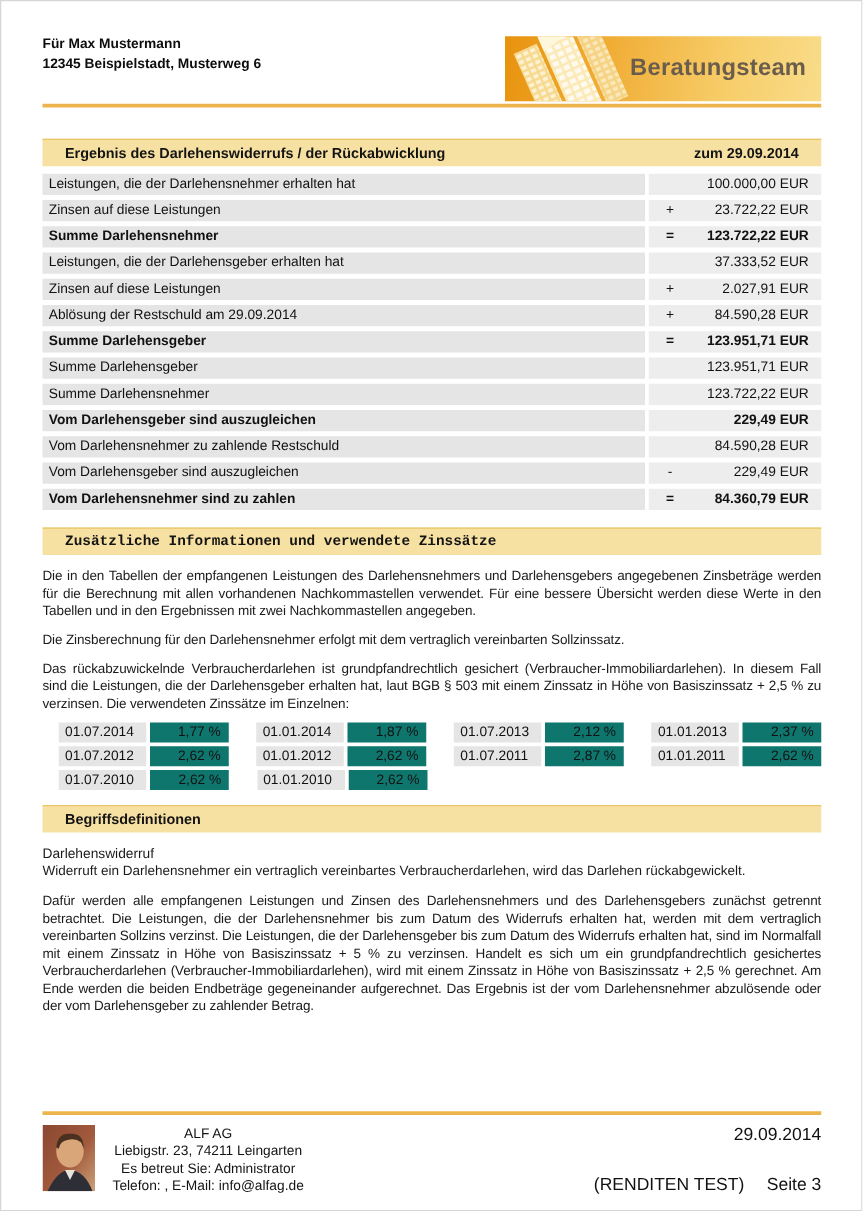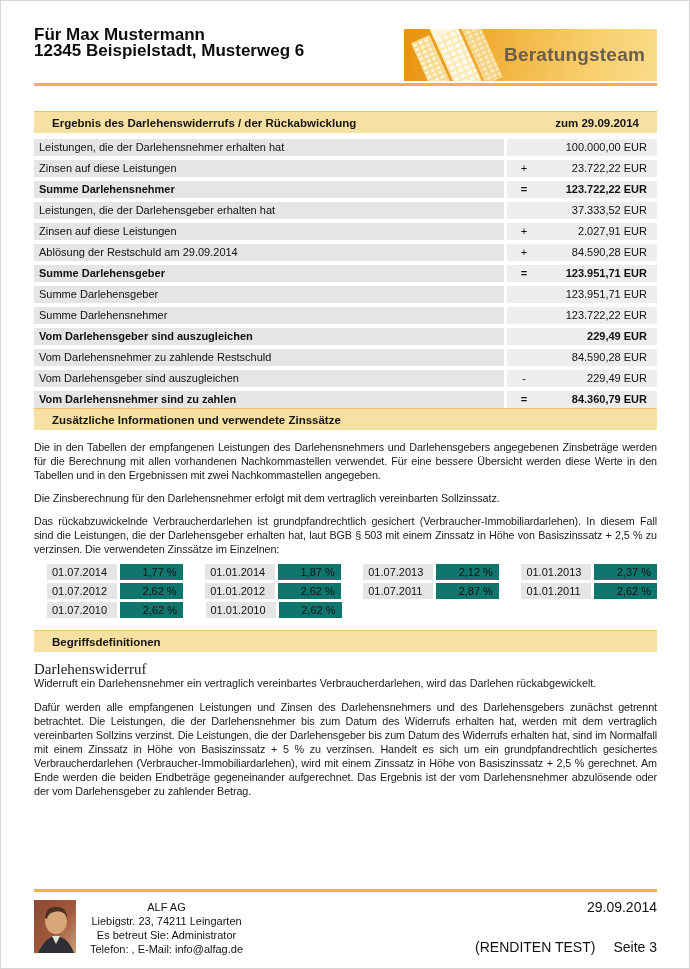--- a/index.html
+++ b/index.html
@@ -5,21 +5,21 @@
   * { margin:0; padding:0; box-sizing:border-box; }
   html,body { background:#ffffff; }
   body { font-family:"Liberation Sans","DejaVu Sans",sans-serif; color:#111; }
   .page {
     position:relative; width:690px; height:969px; margin:0 auto;
     background:#ffffff; border:1px solid #d6d6d6; overflow:hidden;
   }
   .content { position:absolute; left:33px; right:32px; top:0; }
 
   
-  .recipient { position:absolute; left:0; top:26px; font-size:17px; font-weight:bold; line-height:16px; color:#0d0d0d; }
+  .recipient { position:absolute; left:0; top:26px; font-size:11px; font-weight:bold; line-height:16px; color:#0d0d0d; }
   .logo {
     position:absolute; right:0; top:28px; width:253px; height:52px;
     background:linear-gradient(100deg,#e8920e 0%,#f0ab32 30%,#f7cd69 70%,#f9dc8a 100%);
     overflow:hidden;
   }
   .logo-text {
     position:absolute; right:12px; top:50%; transform:translateY(-50%);
     font-size:19px; font-weight:bold; color:#6a5d4c; letter-spacing:0.2px;
   }
   .logo svg { position:absolute; left:0; top:0; }
@@ -28,41 +28,41 @@
   
   .section-bar {
     background:#f7e1a2; border-top:1px solid #e9c565;
     height:22px; display:flex; align-items:center; justify-content:space-between;
     padding:0 18px; font-size:11.5px; font-weight:bold; color:#141414;
   }
 
   
   .calc-row { display:flex; margin-top:4px; font-size:11px; line-height:17px; height:17px; }
   .calc-row .lbl { flex:1; background:#e5e5e5; padding:0 5px; white-space:nowrap; overflow:hidden; }
-  .calc-row .val { width:150px; margin-left:3px; background:#ededed; display:flex; }
+  .calc-row .val { width:138px; margin-left:3px; background:#ededed; display:flex; }
   .calc-row .op  { width:34px; text-align:center; }
   .calc-row .amt { flex:1; text-align:right; padding-right:10px; white-space:nowrap; }
   .calc-row.bold { font-weight:bold; }
   .grp { margin-top:6px; }
   .grp + .grp { margin-top:4px; }
 
   
   .para { font-size:10.8px; line-height:14px; color:#1a1a1a; text-align:justify; letter-spacing:-0.1px; margin-top:10px; }
   .para.tight { margin-top:9px; }
 
   
   .rates { margin-top:8px; }
   .rates-row { display:flex; margin-top:3px; }
   .rate-pair { width:149px; display:flex; margin-right:9.5px; font-size:11px; line-height:16px; height:16px; }
   .rate-pair:last-child { margin-right:0; }
   .rate-pair .rd { width:70px; background:#e5e5e5; padding:0 5px;margin-left:13px; }
   .rate-pair .rv { flex:1; margin-left:3px; background:#0f766e; text-align:right; padding-right:6px; }
 
   
-  .def-term { font-size:15px; line-height:14px; margin-top:10px; color:#1a1a1a;font-family:Liberation Serif, serif; }
+  .def-term { font-size:11px; line-height:14px; margin-top:10px; color:#1a1a1a; }
   .def-text { font-size:10.8px; line-height:14px; color:#1a1a1a; }
 
   
   .footer { position:absolute; left:33px; right:32px; bottom:12px; }
   .footer-rule { height:3px; background:#edb44e; margin-bottom:8px; }
   .footer-body { display:flex;text-align:center; }
   .footer-photo { width:42px; height:53px; margin-right:14px; flex:none; }
   .footer-co { font-size:11px; line-height:14px; color:#141414; }
   .footer-right { margin-left:auto; display:flex; flex-direction:column; justify-content:space-between; align-items:flex-end; font-size:14px; line-height:14px; padding-bottom:2px; }
   .pageinfo { display:flex; gap:18px; }
@@ -206,21 +206,21 @@
       </div>
       <div class="calc-row bold">
         <div class="lbl">Vom Darlehensnehmer sind zu zahlen</div>
         <div class="val">
             <span class="op">=</span>
             <span class="amt">84.360,79 EUR</span>
           </div>
       </div>
     </div>
 
-    <div class="section-bar" style="">
+    <div class="section-bar" style="margin-top:14px;font-family:Liberation Mono, monospace;">
       <span>Zusätzliche Informationen und verwendete Zinssätze</span>
     </div>
 
     <p class="para">Die in den Tabellen der empfangenen Leistungen des Darlehensnehmers und Darlehensgebers angegebenen Zinsbeträge werden für die Berechnung mit allen vorhandenen Nachkommastellen verwendet. Für eine bessere Übersicht werden diese Werte in den Tabellen und in den Ergebnissen mit zwei Nachkommastellen angegeben.</p>
     <p class="para tight">Die Zinsberechnung für den Darlehensnehmer erfolgt mit dem vertraglich vereinbarten Sollzinssatz.</p>
     <p class="para tight">Das rückabzuwickelnde Verbraucherdarlehen ist grundpfandrechtlich gesichert (Verbraucher-Immobiliardarlehen). In diesem Fall sind die Leistungen, die der Darlehensgeber erhalten hat, laut BGB § 503 mit einem Zinssatz in Höhe von Basiszinssatz + 2,5 % zu verzinsen. Die verwendeten Zinssätze im Einzelnen:</p>
 
     <div class="rates">
       <div class="rates-row">
         <div class="rate-pair">

